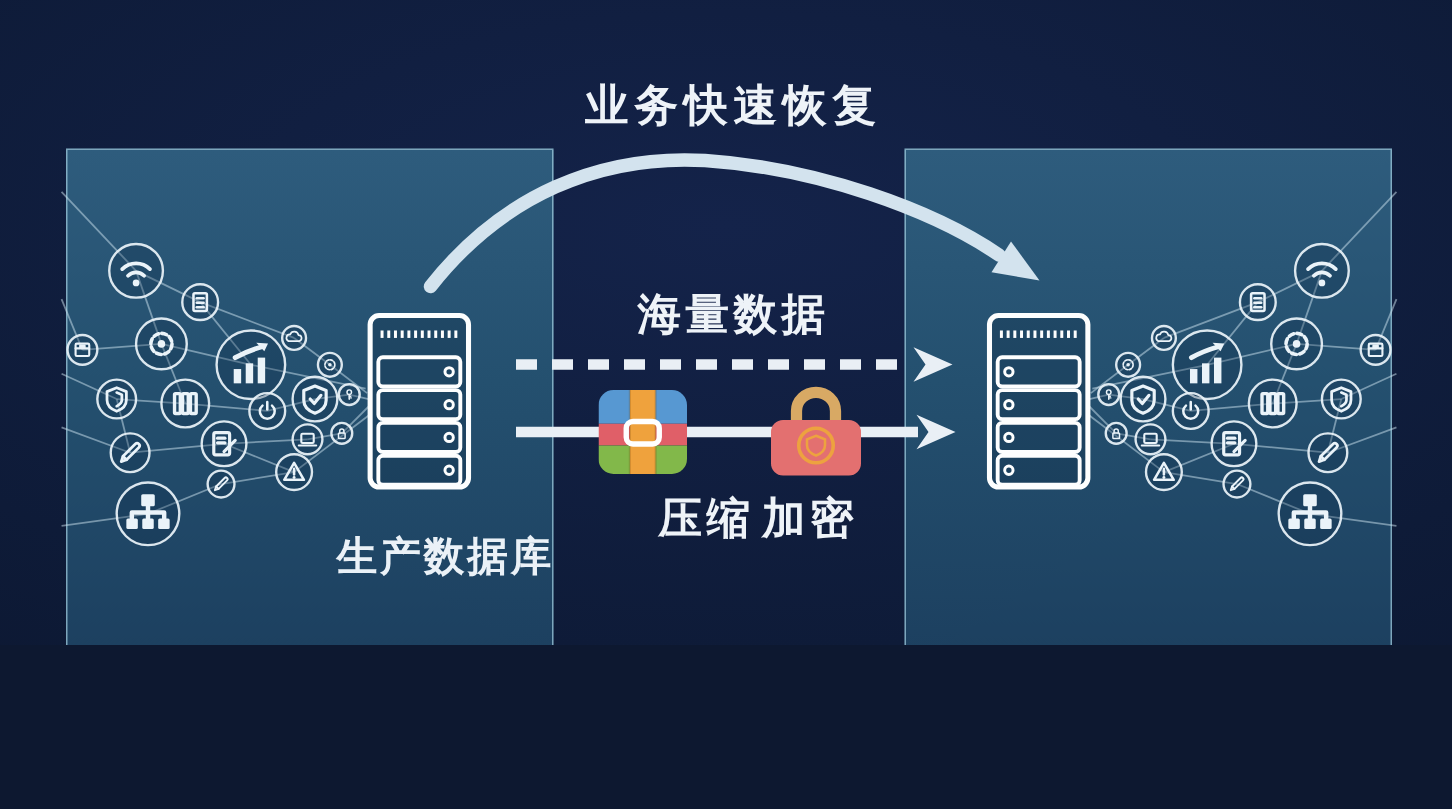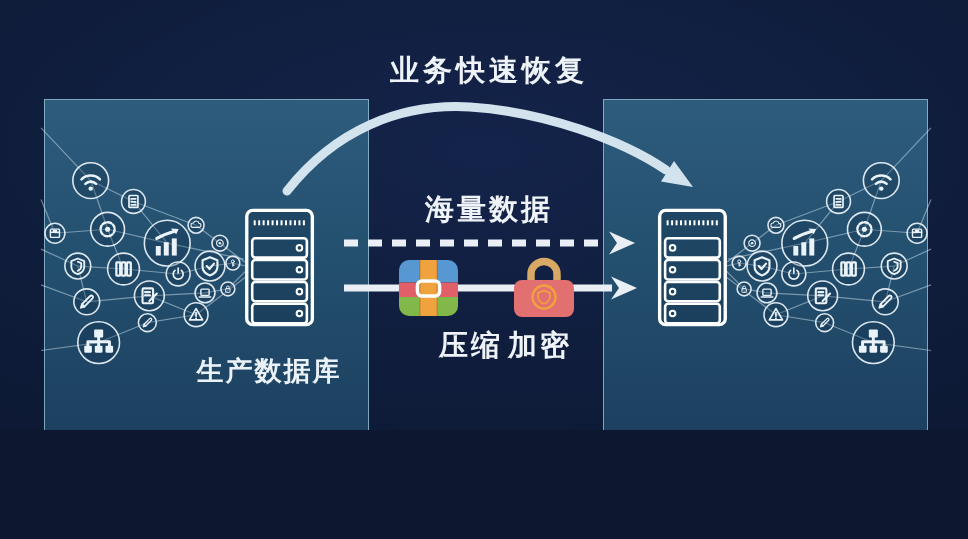--- a/index.html
+++ b/index.html
@@ -263,21 +263,21 @@
           <rect class="srv-drawer" x="208.5" y="139" width="55" height="19.5" rx="3"></rect>
           <circle class="srv-dot" cx="256" cy="148.75" r="2.8"></circle>
           <rect class="srv-drawer" x="208.5" y="161" width="55" height="19.5" rx="3"></rect>
           <circle class="srv-dot" cx="256" cy="170.75" r="2.8"></circle>
           <rect class="srv-drawer" x="208.5" y="183" width="55" height="19.5" rx="3"></rect>
           <circle class="srv-dot" cx="256" cy="192.75" r="2.8"></circle>
           <rect class="srv-drawer" x="208.5" y="205" width="55" height="19.5" rx="3"></rect>
           <circle class="srv-dot" cx="256" cy="214.75" r="2.8"></circle>
         </g>
       </svg>
-    <div class="panel-title" style="left:224px;">生产数据库</div>
+    <div class="panel-title" style="left:252px;">生产数据库</div>
   </section>
 
   <section class="panel right">
     <svg class="net" id="net-right" viewBox="0 0 325 345">
         <line x1="329" y1="28" x2="279" y2="81" class="netline"></line>
         <line x1="279" y1="81" x2="236" y2="102" class="netline"></line>
         <line x1="236" y1="102" x2="202" y2="144" class="netline"></line>
         <line x1="202" y1="144" x2="125" y2="160" class="netline"></line>
         <line x1="329" y1="100" x2="315" y2="134" class="netline"></line>
         <line x1="315" y1="134" x2="262" y2="130" class="netline"></line>

